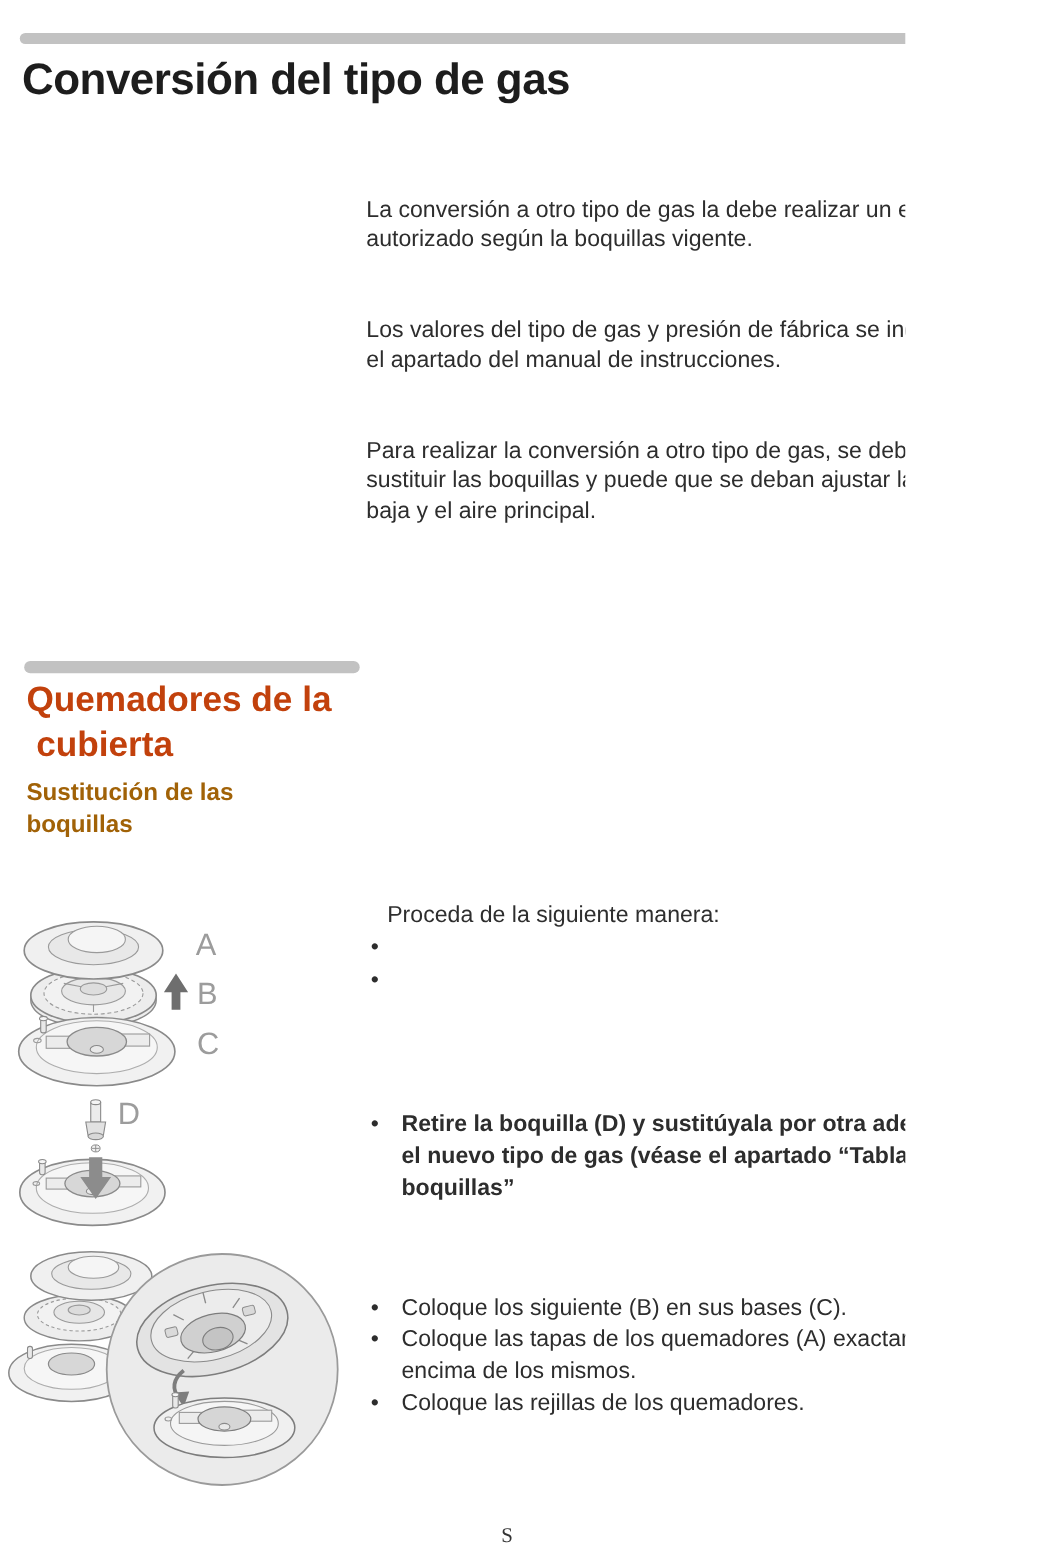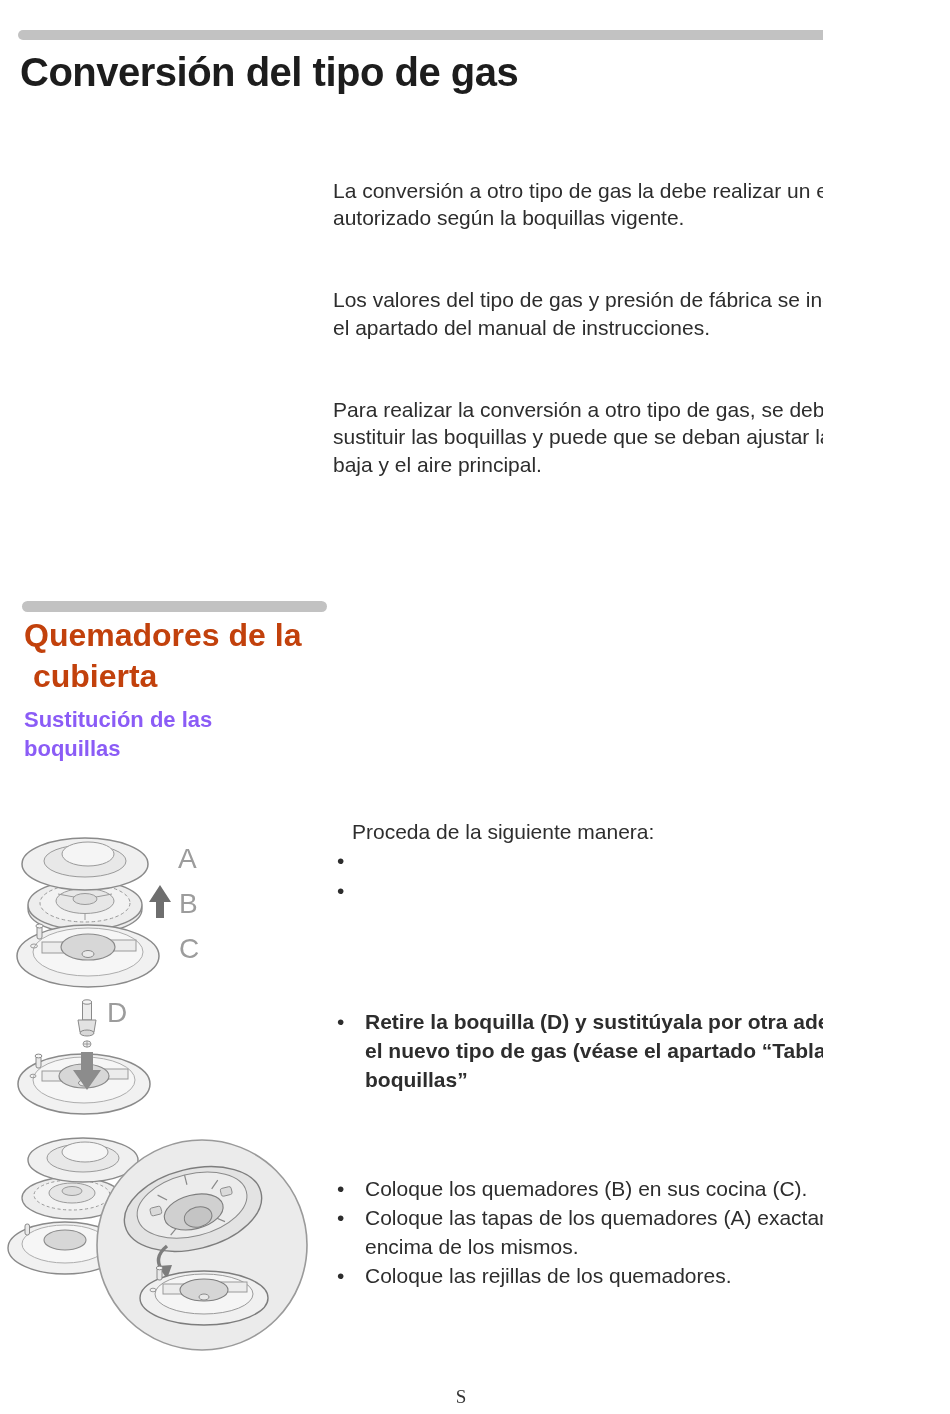--- a/index.html
+++ b/index.html
@@ -19,21 +19,21 @@
   .body-col {
     position:absolute; left:333px; top:122px;
     font-size:21px; line-height:27.4px; white-space:pre; color:#2d2d2d;
   }
   .section-heading {
     position:absolute; left:24px; top:615px; margin:0;
     font-size:32px; line-height:41px; font-weight:bold; color:#c2410c; white-space:pre;
   }
   .section-subheading {
     position:absolute; left:24px; top:705px; margin:0;
-    font-size:22px; line-height:29px; font-weight:bold; color:#8b5cf6; white-space:pre;
+    font-size:22px; line-height:29px; font-weight:bold; color:#a16207; white-space:pre;
   }
   .intro-line {
     position:absolute; left:352px; top:818px;
     font-size:21px; line-height:27px; white-space:pre;
   }
   .bullet-row { position:absolute; display:flex; font-size:21px; line-height:29px; color:#2d2d2d; }
   .bullet-row .dot { width:28px; flex:none; }
   .bullet-row .txt { white-space:pre;font-weight:bold; }
   #empty-bullet-1 { left:337px; top:846px; }
   #empty-bullet-2 { left:337px; top:876px; }
@@ -204,21 +204,21 @@
       <ellipse cx="199" cy="165" rx="5" ry="3" fill="#e9e9e9" stroke="#8a8a8a" stroke-width="1"></ellipse>
       <rect x="152" y="136" width="5" height="12" rx="2" fill="#e9e9e9" stroke="#8a8a8a" stroke-width="1"></rect>
       <ellipse cx="154.5" cy="136" rx="3.2" ry="1.8" fill="#f6f6f6" stroke="#8a8a8a" stroke-width="1"></ellipse>
       <ellipse cx="148" cy="158" rx="3" ry="1.8" fill="none" stroke="#9a9a9a" stroke-width="1"></ellipse>
     </g>
   </svg>
 
   <div id="final-steps">
     <div class="frow">
       <span class="dot">•</span>
-      <span class="txt">Coloque los quemadores (B) en sus cocina (C).</span>
+      <span class="txt">Coloque los siguiente (B) en sus bases (C).</span>
     </div>
     <div class="frow">
       <span class="dot">•</span>
       <span class="txt">Coloque las tapas de los quemadores (A) exactamente
 encima de los mismos.</span>
     </div>
     <div class="frow">
       <span class="dot">•</span>
       <span class="txt">Coloque las rejillas de los quemadores.</span>
     </div>

